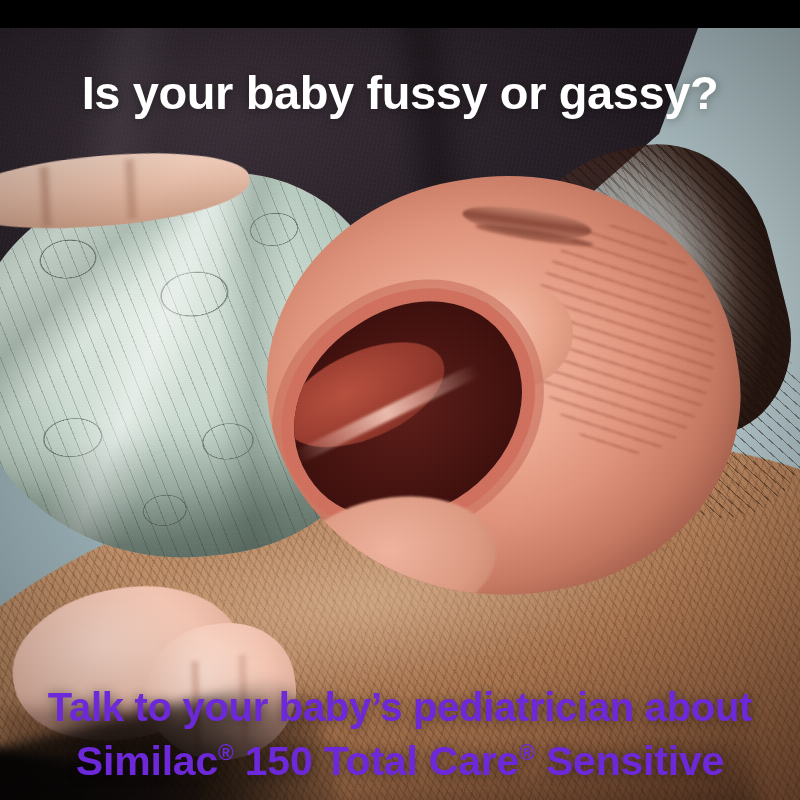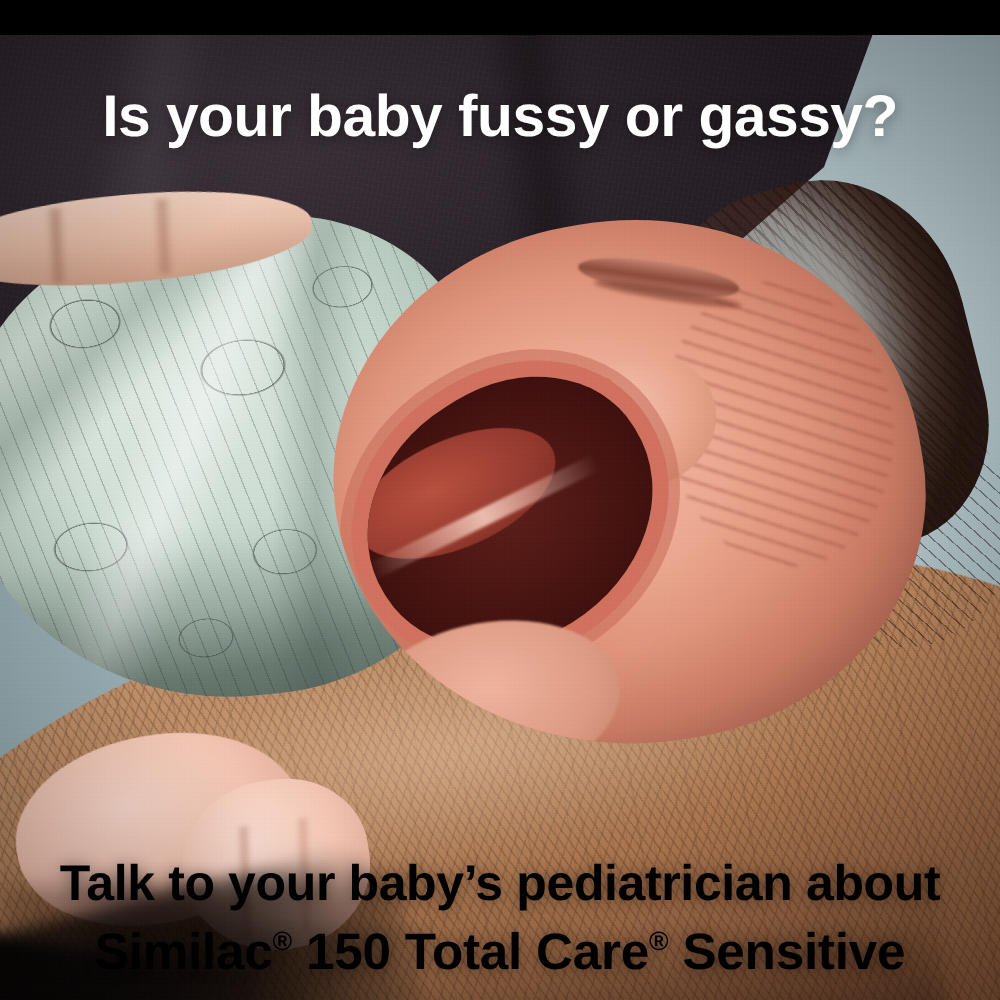--- a/index.html
+++ b/index.html
@@ -334,21 +334,21 @@
     text-shadow: 0 1px 10px rgba(0,0,0,.35);
     padding: 0 24px;
     box-sizing: border-box;
   }
 
   .footer {
     position: absolute;
     left: 0; right: 0;
     bottom: 42px;
     text-align: center;
-    color: #000000;
+    color: #6d28d9;
     padding: 0 2px;
     box-sizing: border-box;
     text-shadow: 0 1px 12px rgba(0,0,0,.45);
   }
   .footer-line1 {
     font-size: 40px;
     font-weight: 700;
     letter-spacing: -0.3px;
     line-height: 1.12;
     display: block;

